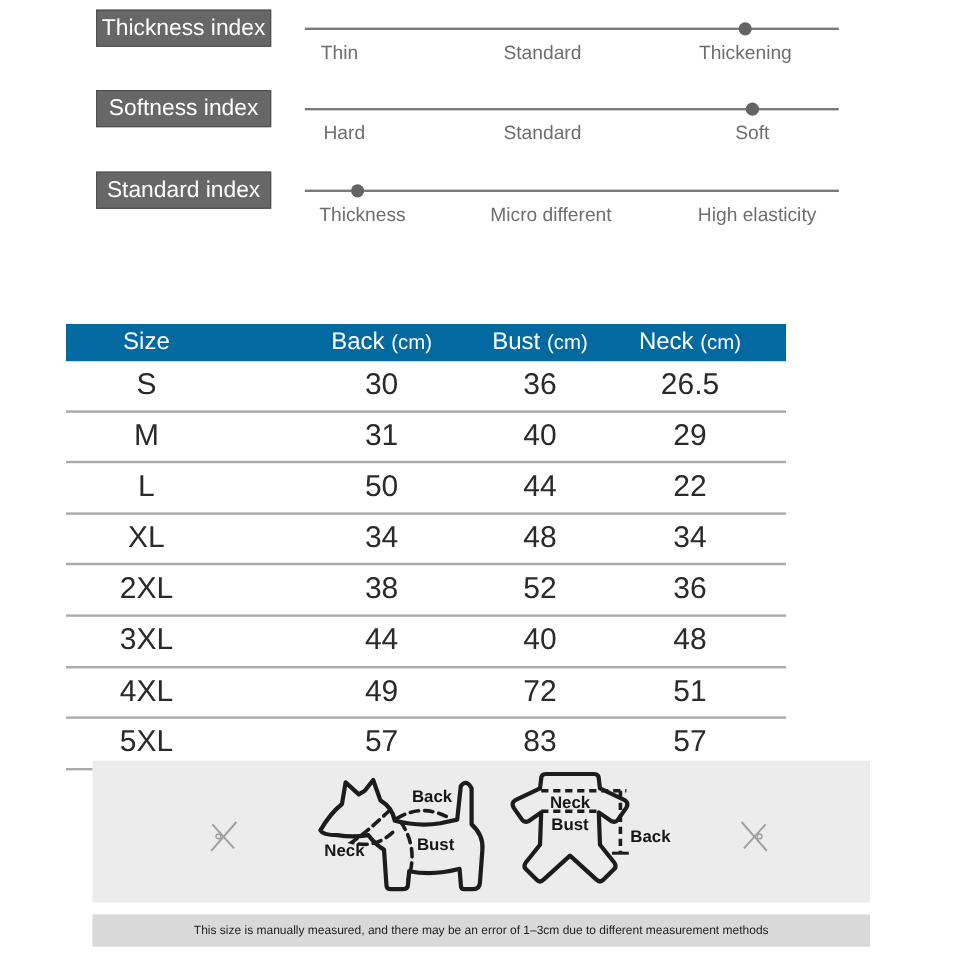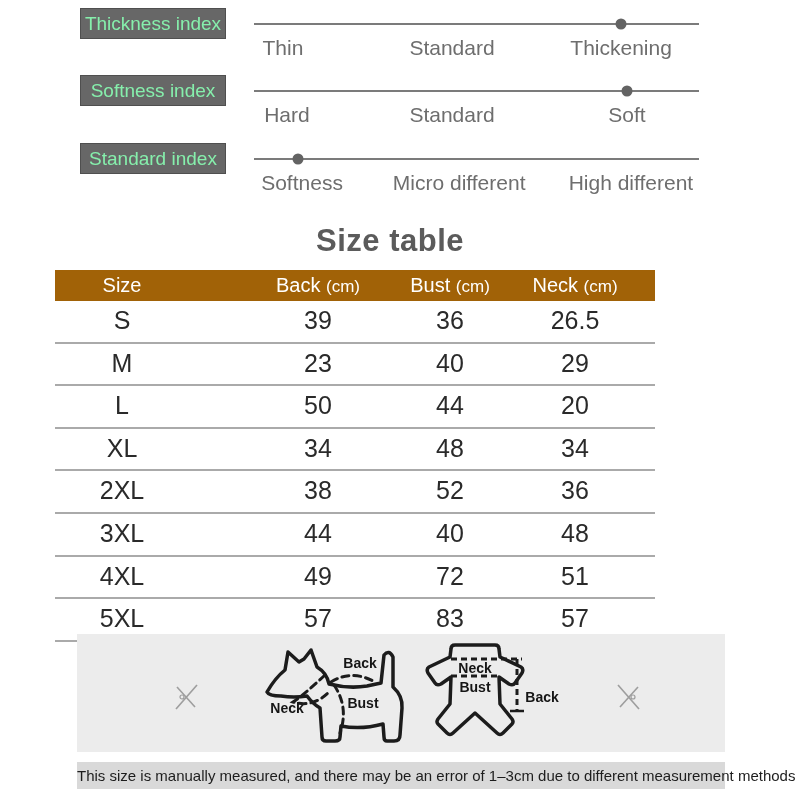--- a/index.html
+++ b/index.html
@@ -2,47 +2,47 @@
 <html><head>
 <meta charset="utf-8">
 <style>
   html,body{margin:0;padding:0;background:#fff;}
   .page{position:relative;width:800px;height:800px;background:#fff;overflow:hidden;
         font-family:"Liberation Sans", sans-serif;}
 
   
   .index-row{position:absolute;left:0;width:800px;height:62px;}
   .index-label{position:absolute;left:80px;top:0;width:146px;height:31px;box-sizing:border-box;
-               background:#676767;border:1px solid #4f4f4f;color:#86efac;font-size:19px;
+               background:#676767;border:1px solid #4f4f4f;color:#ffffff;font-size:19px;
                text-align:center;line-height:29px;white-space:nowrap;}
   .track{position:absolute;left:254px;top:15px;width:445px;height:2px;background:#7b7b7b;}
   .dot{position:absolute;top:50%;width:11px;height:11px;background:#636363;border-radius:50%;
        transform:translate(-50%,-50%);}
-  .tick{position:absolute;top:13px;transform:translateX(-50%);font-size:21px;color:#6e6e6e;
+  .tick{position:absolute;top:13px;transform:translateX(-50%);font-size:16px;color:#6e6e6e;
         white-space:nowrap;}
 
   
   .size-title{position:absolute;top:223px;left:0;width:780px;text-align:center;
               font-size:31px;font-weight:bold;color:#5b5b5b;letter-spacing:.5px;}
   .stable{position:absolute;left:55px;top:270px;width:600px;}
-  .thead{position:relative;height:31px;background:#a16207;}
+  .thead{position:relative;height:31px;background:#0369a1;}
   .cell{position:absolute;transform:translateX(-50%);white-space:nowrap;}
   .thead .cell{color:#fff;font-size:20px;line-height:31px;}
   .unit{font-size:17px;}
   .trow{position:relative;height:40.6px;border-bottom:2px solid #aaaaaa;
         font-size:25px;color:#2a2a2a;}
   .trow .cell{top:0;line-height:39px;}
   .c0{left:67px}.c1{left:263px}.c2{left:395px}.c3{left:520px}
 
   
   .panel{position:absolute;left:77px;top:634px;width:648px;height:118px;background:#ececec;}
   .panel svg{position:absolute;overflow:visible;}
   .diagram-label{font-size:14px;font-weight:600;fill:#161616;}
   .footer{position:absolute;left:77px;top:762px;width:648px;height:27px;background:#d9d9d9;
-          color:#1d1d1d;font-size:15px;text-align:center;line-height:27px;white-space:nowrap;}
+          color:#1d1d1d;font-size:10px;text-align:center;line-height:27px;white-space:nowrap;}
 </style>
 </head>
 <body>
 
 <div class="page">
 
   <div class="index-row" style="top:8px">
     <div class="index-label">Thickness index</div>
     <div class="track">
       <span class="dot" style="left: 82.5%;"></span>
@@ -59,52 +59,51 @@
       <span class="tick" style="left:7.4%">Hard</span>
       <span class="tick" style="left:44.5%">Standard</span>
       <span class="tick" style="left:83.8%">Soft</span>
     </div>
   </div>
 
   <div class="index-row" style="top:143px">
     <div class="index-label">Standard index</div>
     <div class="track">
       <span class="dot" style="left: 9.9%;"></span>
-      <span class="tick" style="left:10.8%">Softness</span>
+      <span class="tick" style="left:10.8%">Thickness</span>
       <span class="tick" style="left:46.1%">Micro different</span>
-      <span class="tick" style="left:84.7%">High different</span>
+      <span class="tick" style="left:84.7%">High elasticity</span>
     </div>
   </div>
 
-  <div class="size-title">Size table</div>
 
   <div class="stable">
     <div class="thead">
       <span class="cell c0">Size</span>
       <span class="cell c1"><span>Back</span> <span class="unit">(cm)</span></span>
       <span class="cell c2"><span>Bust</span> <span class="unit">(cm)</span></span>
       <span class="cell c3"><span>Neck</span> <span class="unit">(cm)</span></span>
     </div>
     <div class="trow">
       <span class="cell c0">S</span>
-      <span class="cell c1">39</span>
+      <span class="cell c1">30</span>
       <span class="cell c2">36</span>
       <span class="cell c3">26.5</span>
     </div>
     <div class="trow">
       <span class="cell c0">M</span>
-      <span class="cell c1">23</span>
+      <span class="cell c1">31</span>
       <span class="cell c2">40</span>
       <span class="cell c3">29</span>
     </div>
     <div class="trow">
       <span class="cell c0">L</span>
       <span class="cell c1">50</span>
       <span class="cell c2">44</span>
-      <span class="cell c3">20</span>
+      <span class="cell c3">22</span>
     </div>
     <div class="trow">
       <span class="cell c0">XL</span>
       <span class="cell c1">34</span>
       <span class="cell c2">48</span>
       <span class="cell c3">34</span>
     </div>
     <div class="trow">
       <span class="cell c0">2XL</span>
       <span class="cell c1">38</span>

